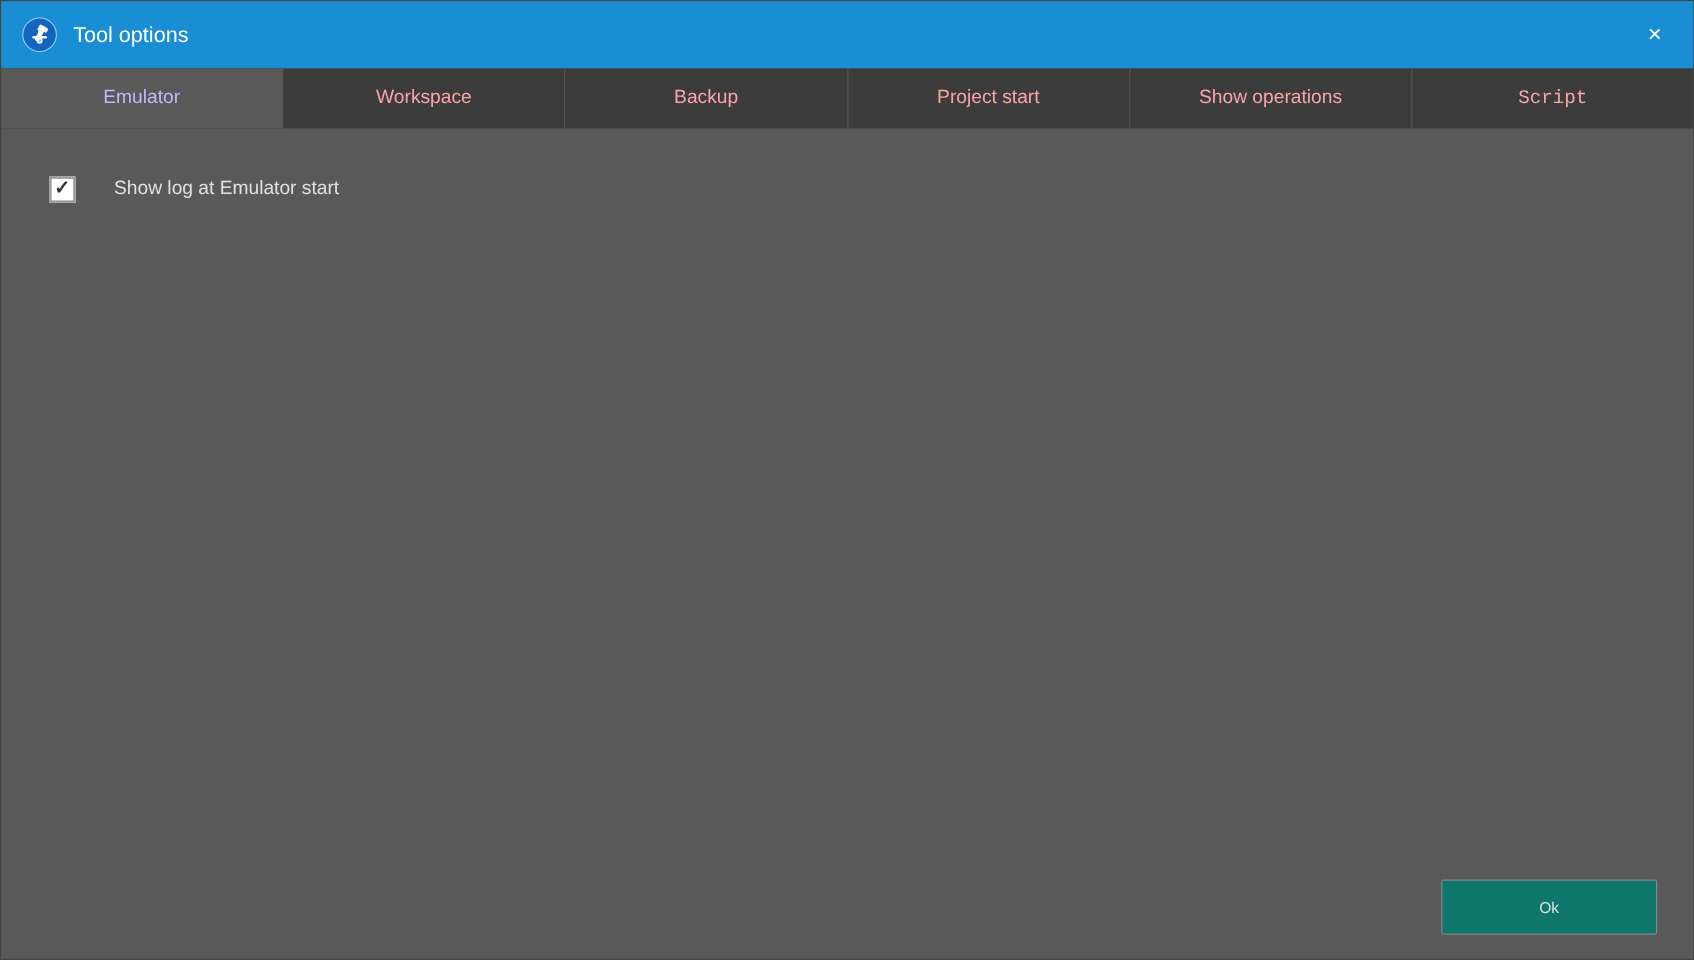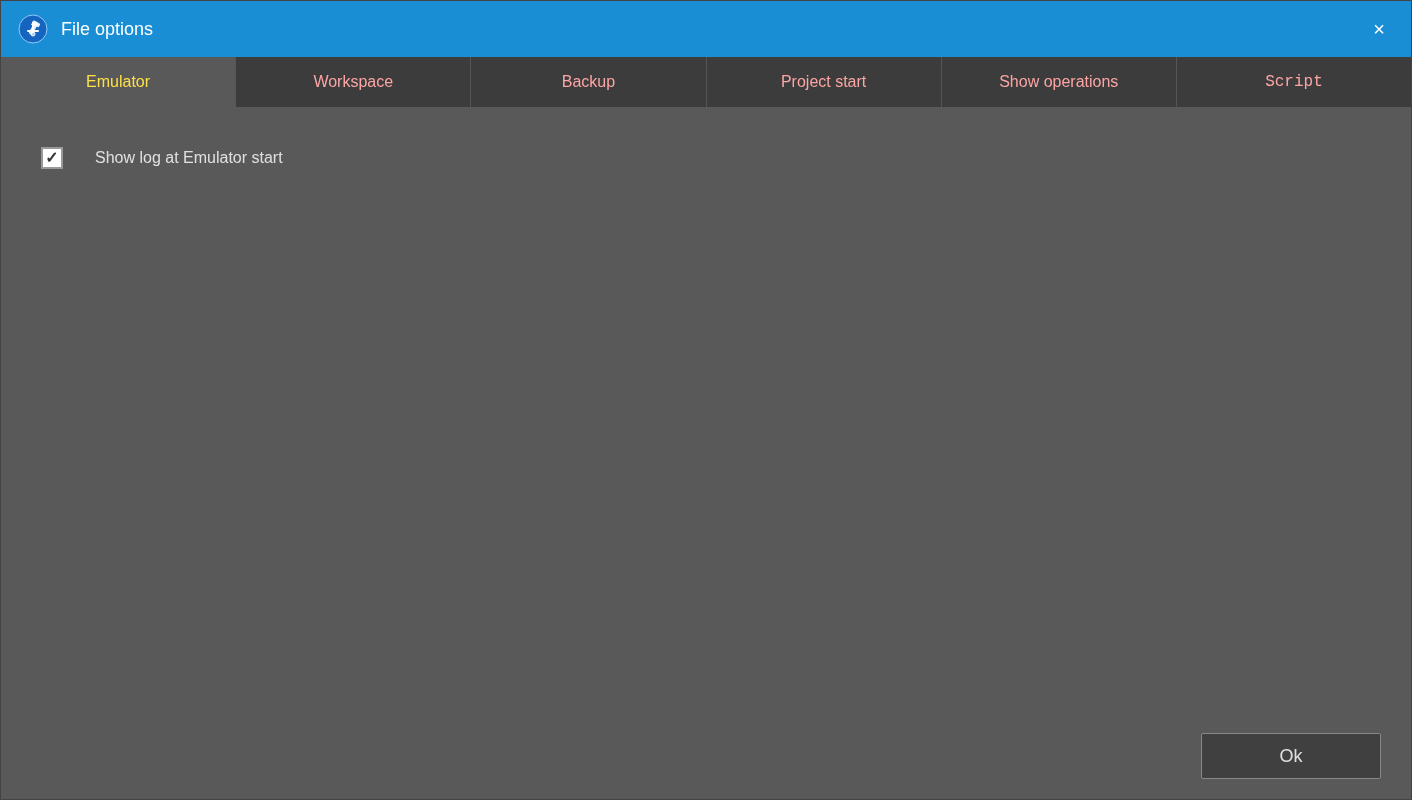--- a/index.html
+++ b/index.html
@@ -81,21 +81,21 @@
       padding: 0 16px;
     }
 
     .tab:last-child {
       border-right: none;
       font-family: Liberation Mono, monospace;
     }
 
     .tab.active {
       background: #595959;
-      color: #fde047;
+      color: #c4b5fd;
       font-weight: 500;
     }
 
     .content {
       flex: 1;
       padding: 30px 40px;
       overflow: auto;
     }
 
     .checkbox-row {
@@ -135,24 +135,24 @@
       justify-content: flex-end;
       align-items: center;
       padding: 20px 30px;
       gap: 16px;
       flex-shrink: 0;
     }
 
     .btn {
       width: 180px;
       height: 46px;
-      background: #404040;
+      background: #0f766e;
       color: #e0e0e0;
       border: 1px solid #888;
-      font-size: 18px;
+      font-size: 13px;
       cursor: pointer;
       display: flex;
       align-items: center;
       justify-content: center;
       border-radius: 2px;
     }
 
     
     .app-icon {
       display: flex;
@@ -175,21 +175,21 @@
           <rect x="4" y="11" width="12" height="2" rx="1" fill="white"></rect>
           <circle cx="10" cy="15" r="2" fill="#90caf9" stroke="white" stroke-width="1"></circle>
         </g>
 
         <g transform="translate(4,4) rotate(30,11,11)">
           <rect x="9" y="3" width="4" height="14" rx="2" fill="white" opacity="0.9"></rect>
           <rect x="7" y="3" width="8" height="4" rx="1" fill="white" opacity="0.9"></rect>
         </g>
       </svg>
     </div>
-    <span class="title-bar-title">File options</span>
+    <span class="title-bar-title">Tool options</span>
     <div class="title-bar-close">×</div>
   </div>
 
   <div class="tab-bar">
     <div class="tab active">
       <span>Emulator</span>
     </div>
     <div class="tab">
       <span>Workspace</span>
     </div>

